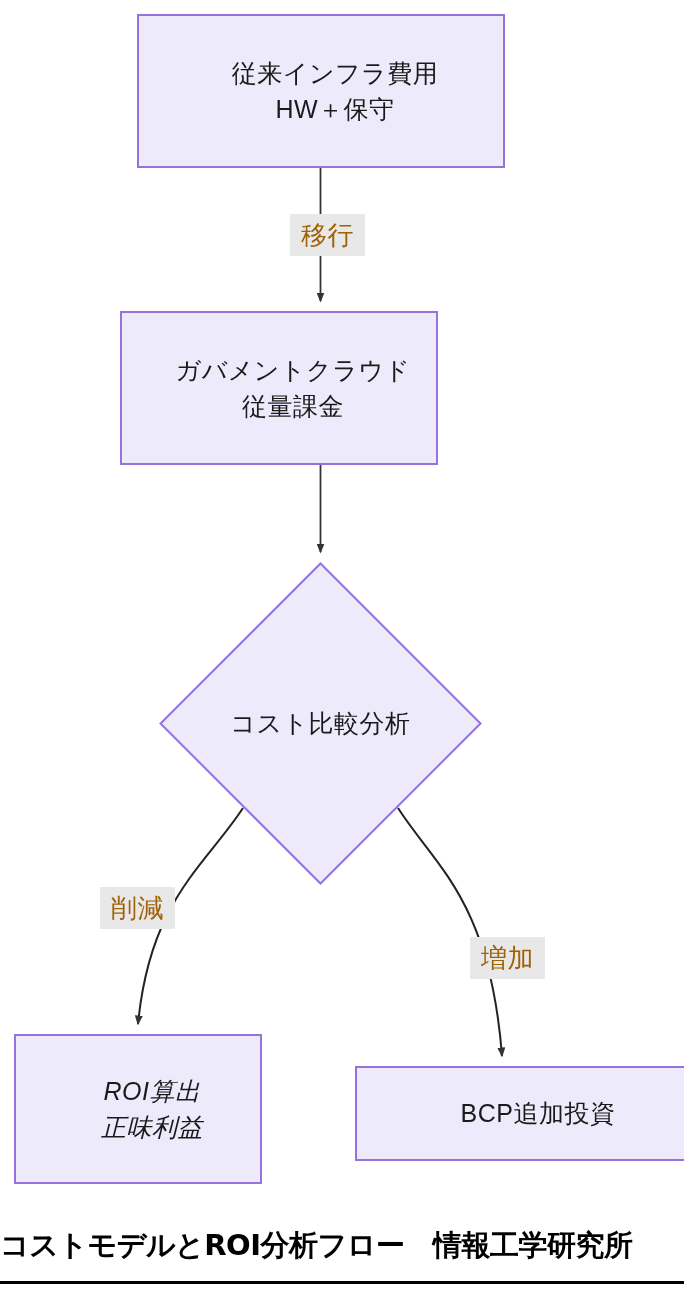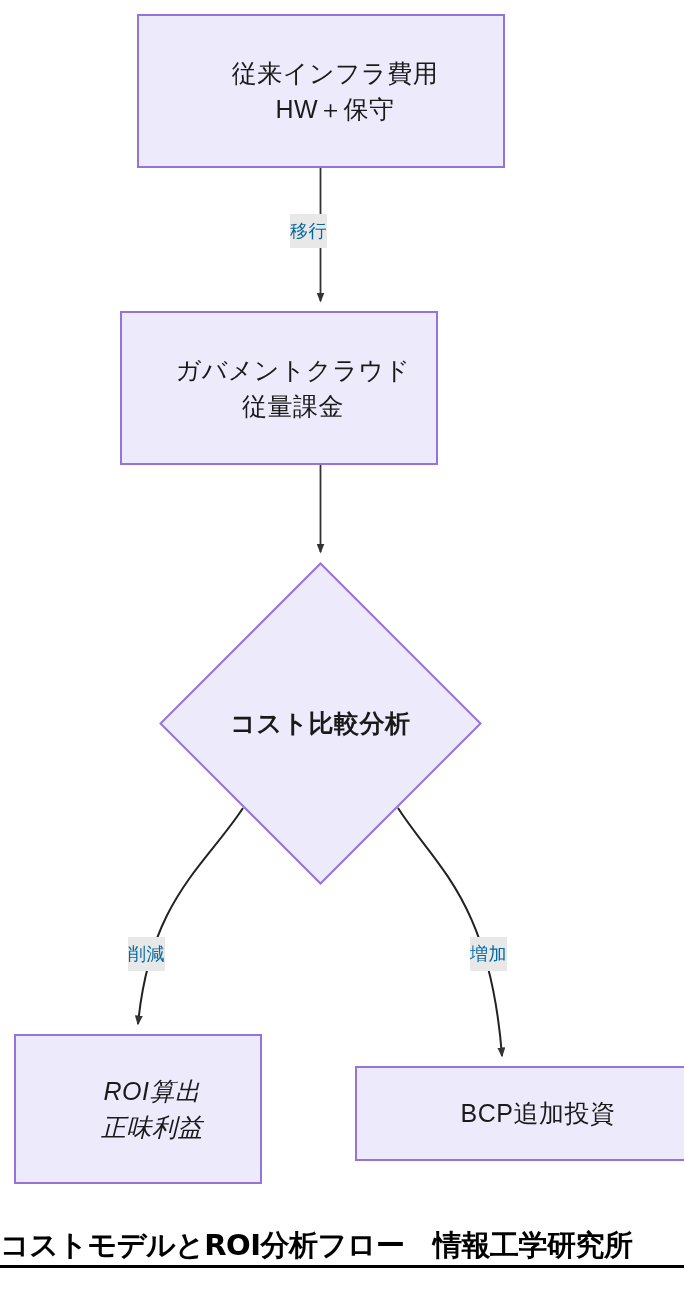--- a/index.html
+++ b/index.html
@@ -67,48 +67,47 @@
     top: 0;
     width: 100%;
     height: 100%;
     display: flex;
     align-items: center;
     justify-content: center;
     font-size: 25px;
     color: #1a1a1a;
     letter-spacing: 0.5px;
     text-align: center;
-    font-weight: bold;
   }
 
   
   .edge-label {
     position: absolute;
     background: #E8E8E8;
-    color: #0369a1;
-    font-size: 18px;
+    color: #a16207;
+    font-size: 26px;
     line-height: 1;
-    padding: 8px 0;
+    padding: 8px 11px;
     letter-spacing: 0.5px;
     white-space: nowrap;
     z-index: 4;
   }
   #edge-label-migration { left: 290px; top: 214px; }
-  #edge-label-reduce    { left: 100px; top: 937px; margin-left: 28px; }
+  #edge-label-reduce    { left: 100px; top: 887px; }
   #edge-label-increase  { left: 470px; top: 937px; }
 
   
   #caption-bar {
     position: absolute;
     left: 0;
     top: 1227px;
     width: 684px;
     box-sizing: border-box;
     border-bottom: 3px solid #000000;
-    padding-bottom: 2px;
+    padding-bottom: 18px;
     z-index: 5;
   }
   #caption-text {
     font-family: "DejaVu Sans", sans-serif;
     font-size: 29px;
     font-weight: bold;
     color: #000000;
     line-height: 1.25;
     white-space: nowrap;
     letter-spacing: -0.5px;

